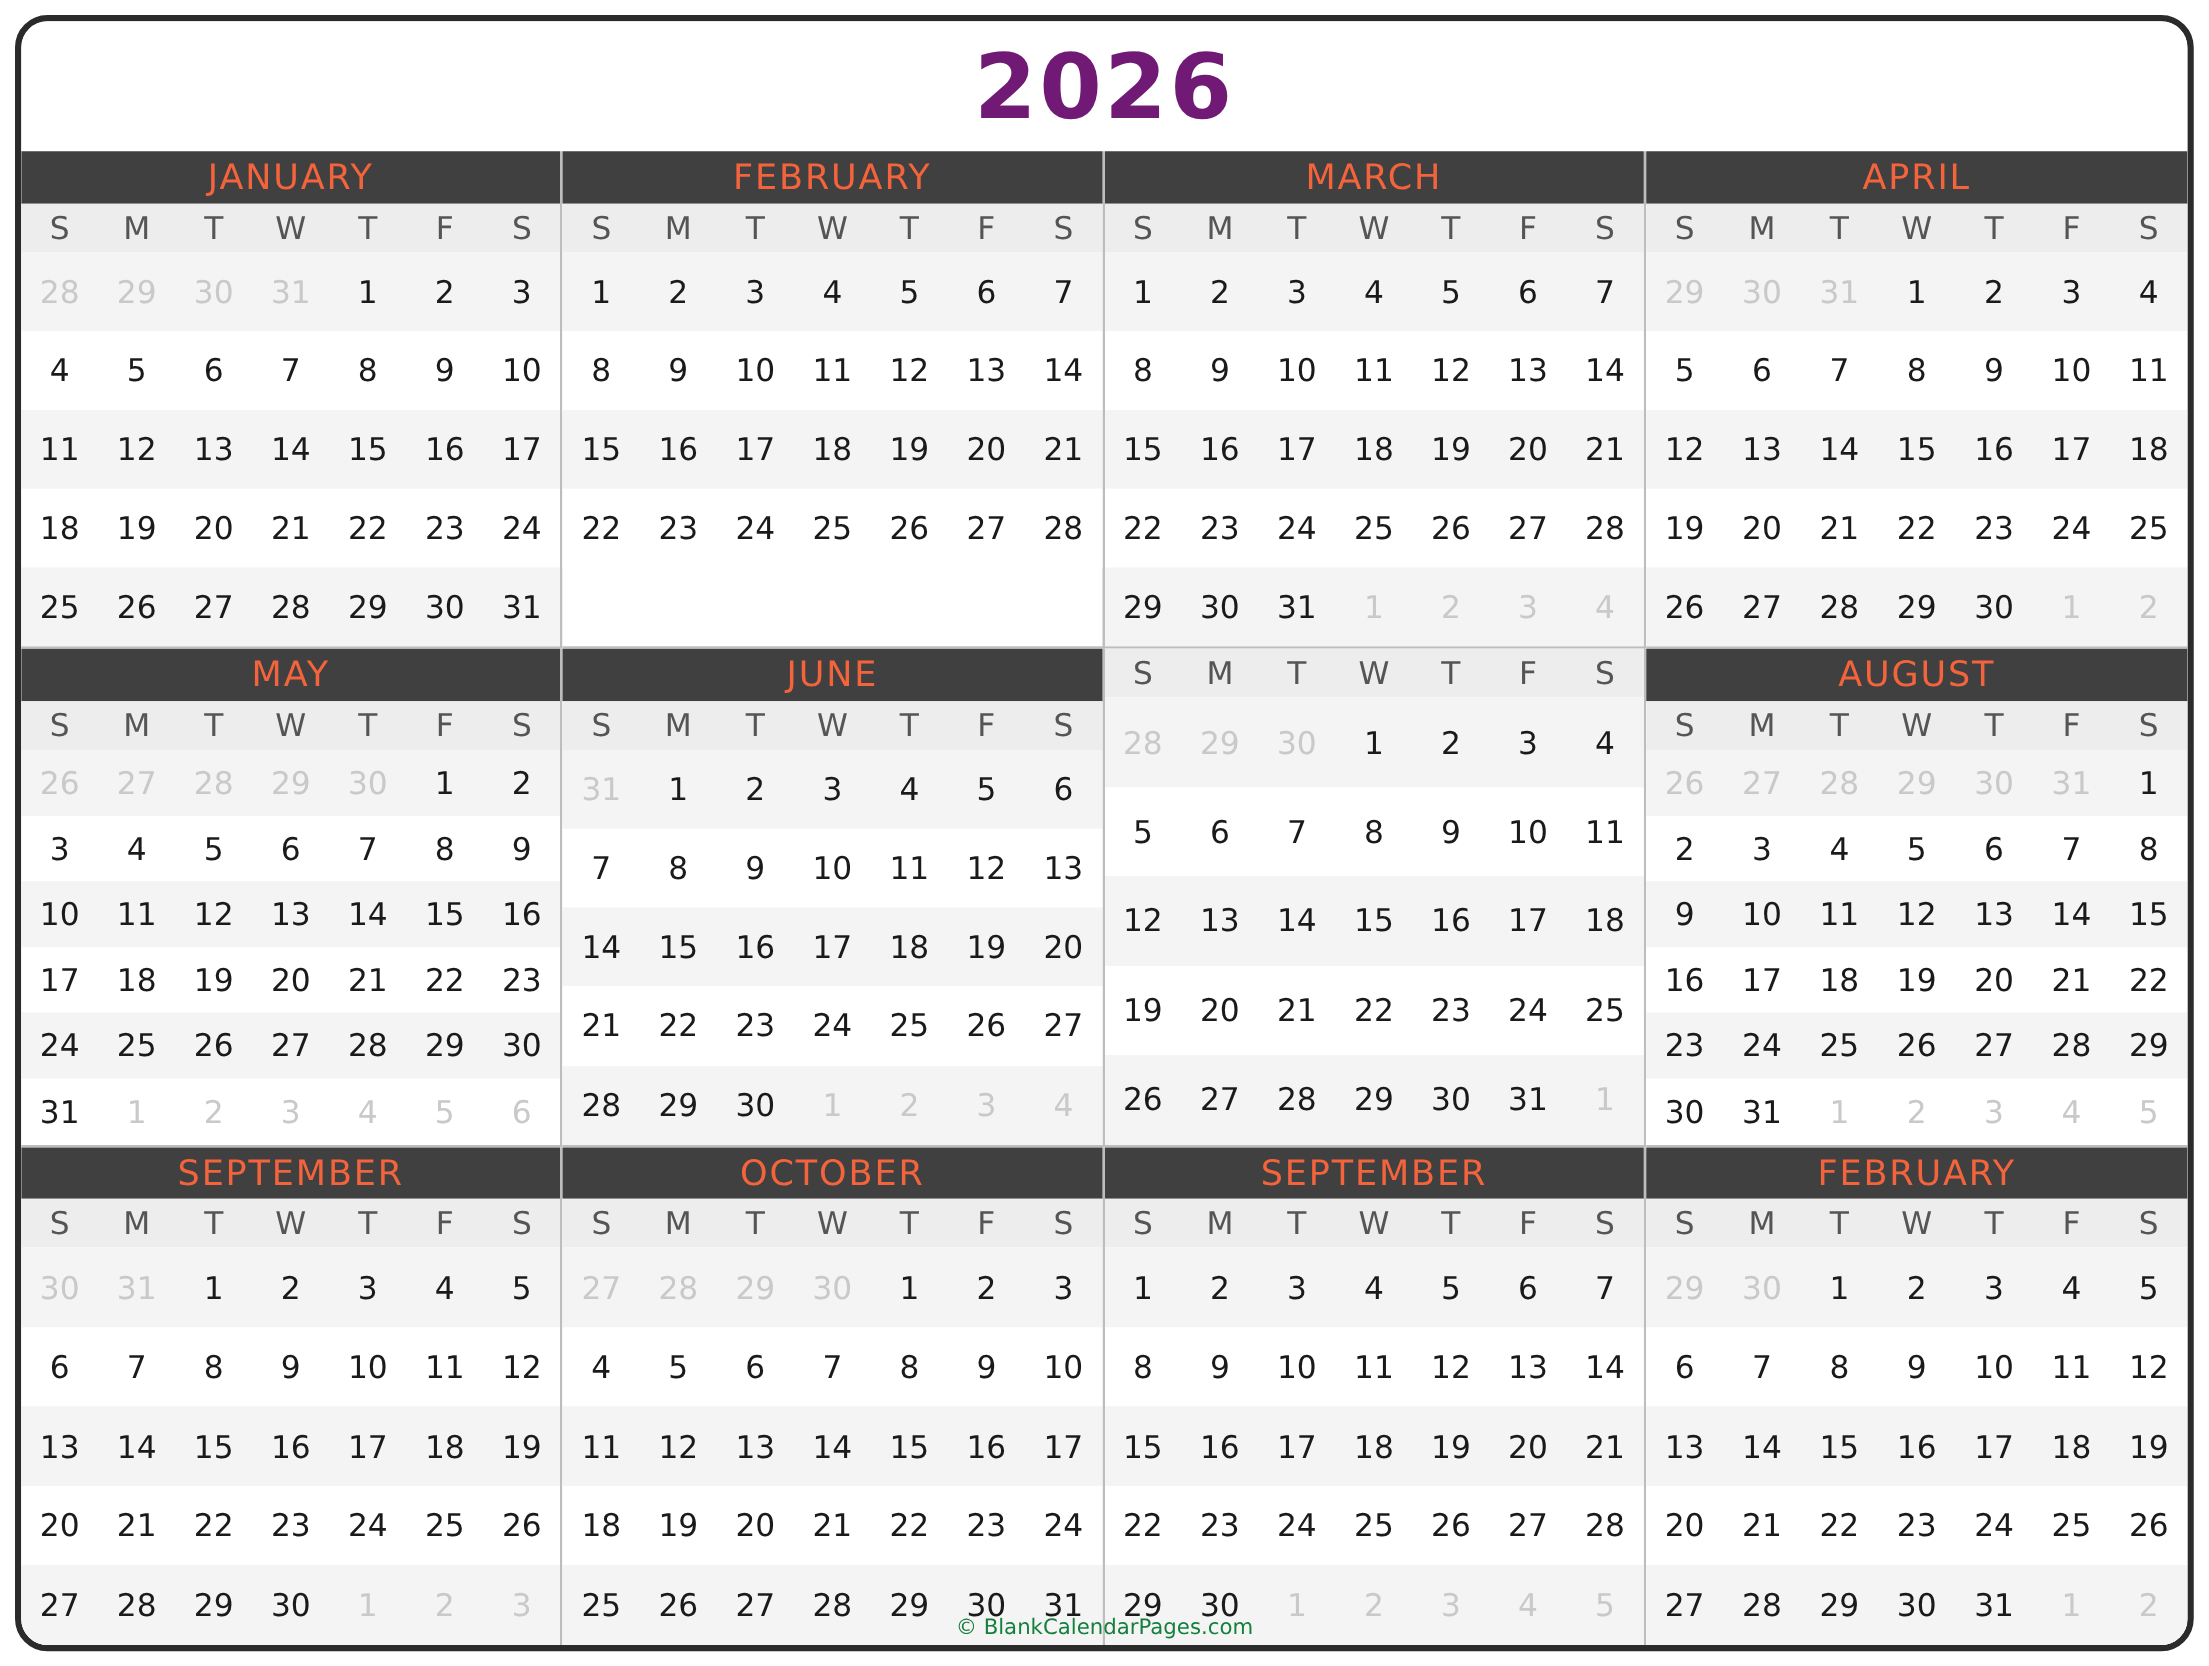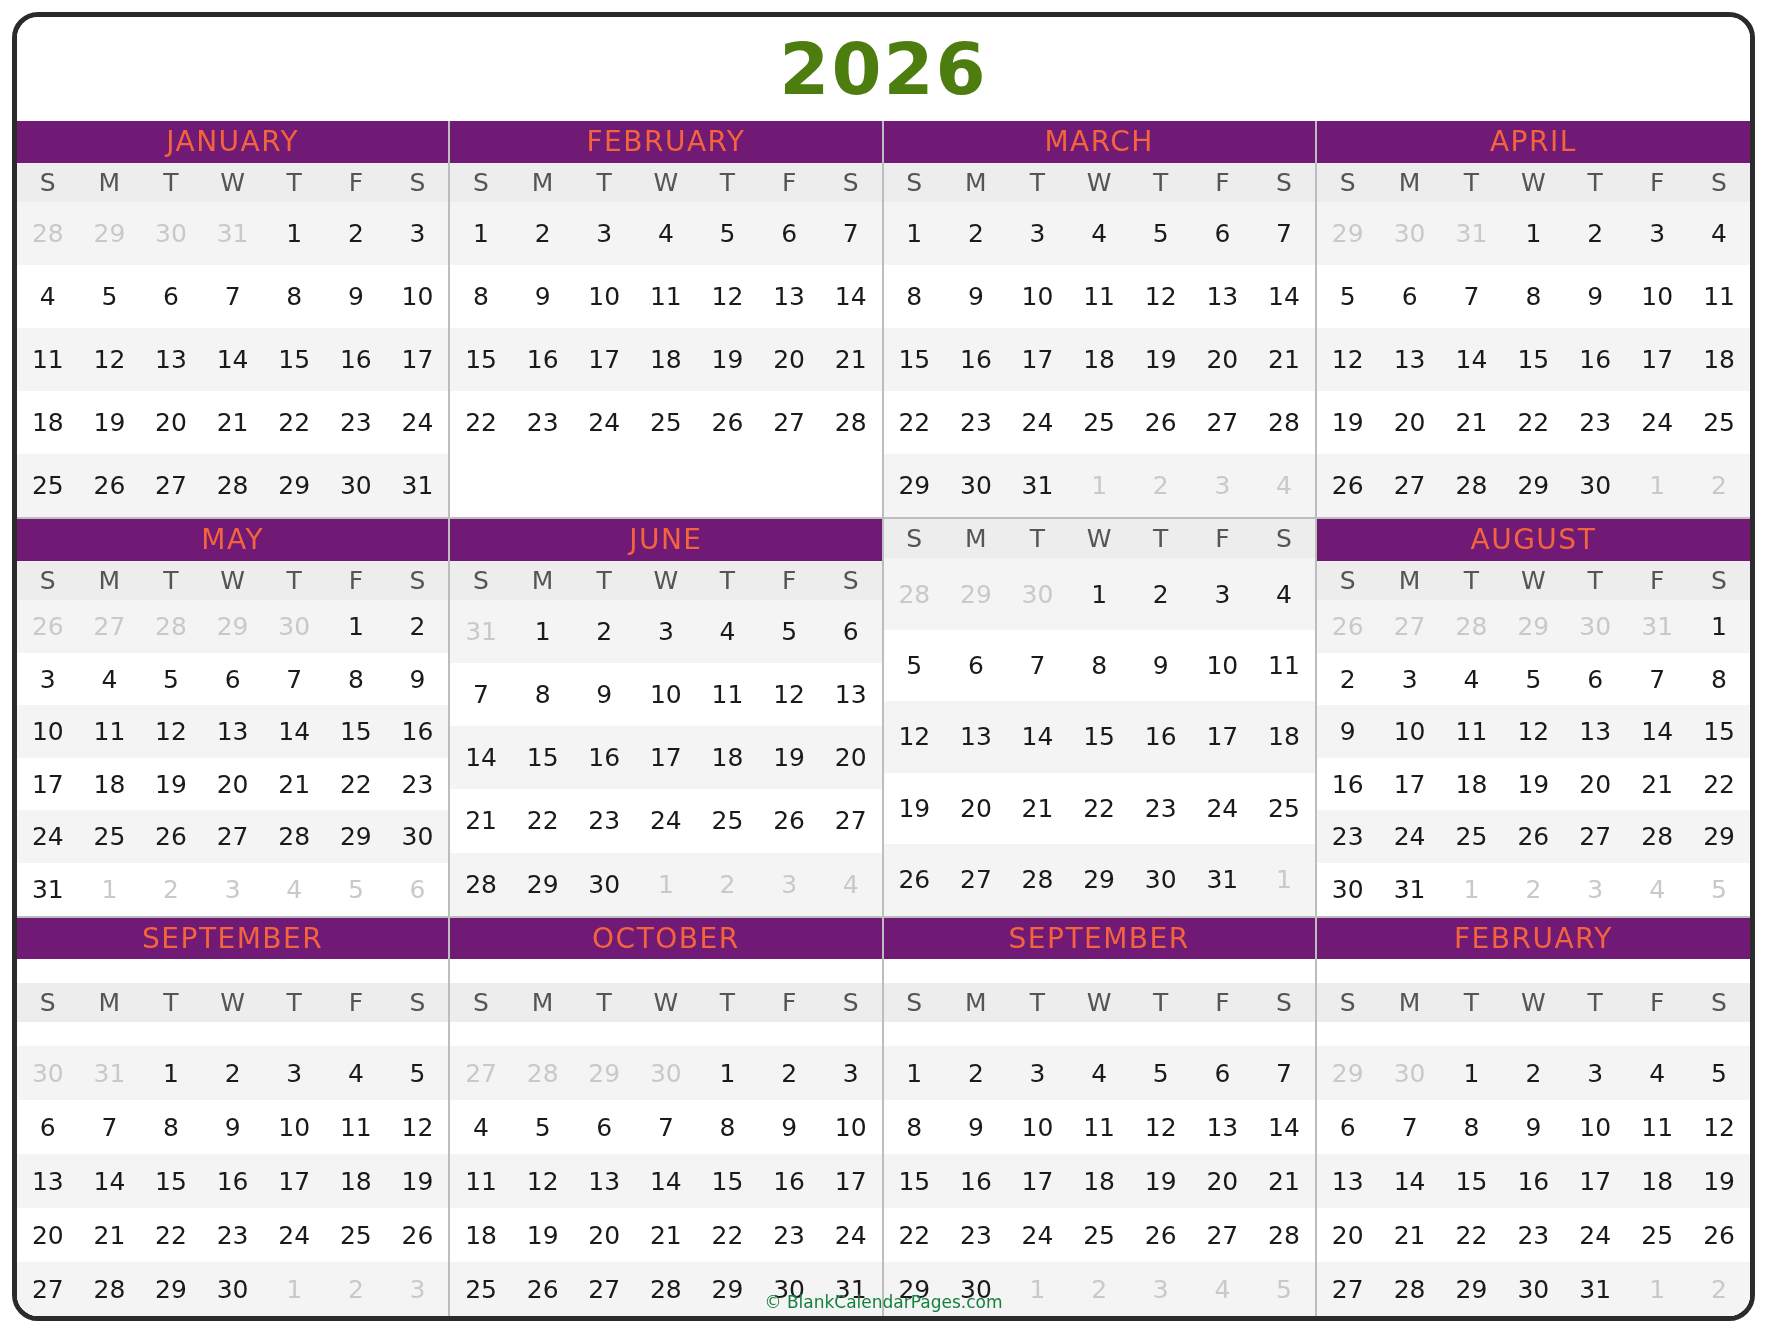--- a/index.html
+++ b/index.html
@@ -36,44 +36,44 @@
     height: 104px;
     flex: 0 0 104px;
     display: flex;
     align-items: center;
     justify-content: center;
     background: #ffffff;
   }
   .year-title {
     font-size: 72px;
     font-weight: bold;
-    color: #4d7c0f;
+    color: #701a75;
     letter-spacing: 2px;
     line-height: 1;
   }
   .months-grid {
     flex: 1 1 auto;
     display: grid;
     grid-template-columns: repeat(4, 1fr);
     grid-template-rows: repeat(3, 1fr);
   }
   .month {
     position: relative;
     border-right: 2px solid #bdbdbd;
     border-bottom: 2px solid #bdbdbd;
     display: flex;
     flex-direction: column;
     background: #ffffff;
     box-sizing: border-box;
   }
   .month:nth-child(4n) { border-right: none; }
-  .month:nth-child(n+9) { border-bottom: none; gap: 24px; }
+  .month:nth-child(n+9) { border-bottom: none; }
 
   .month-name {
-    background: #701a75;
+    background: #404040;
     color: #f4643c;
     text-align: center;
     font-size: 28px;
     letter-spacing: 1.5px;
     padding: 6px 0 5px 0;
     font-weight: normal;
     line-height: 1.1;
   }
   .dow-row {
     display: grid;

